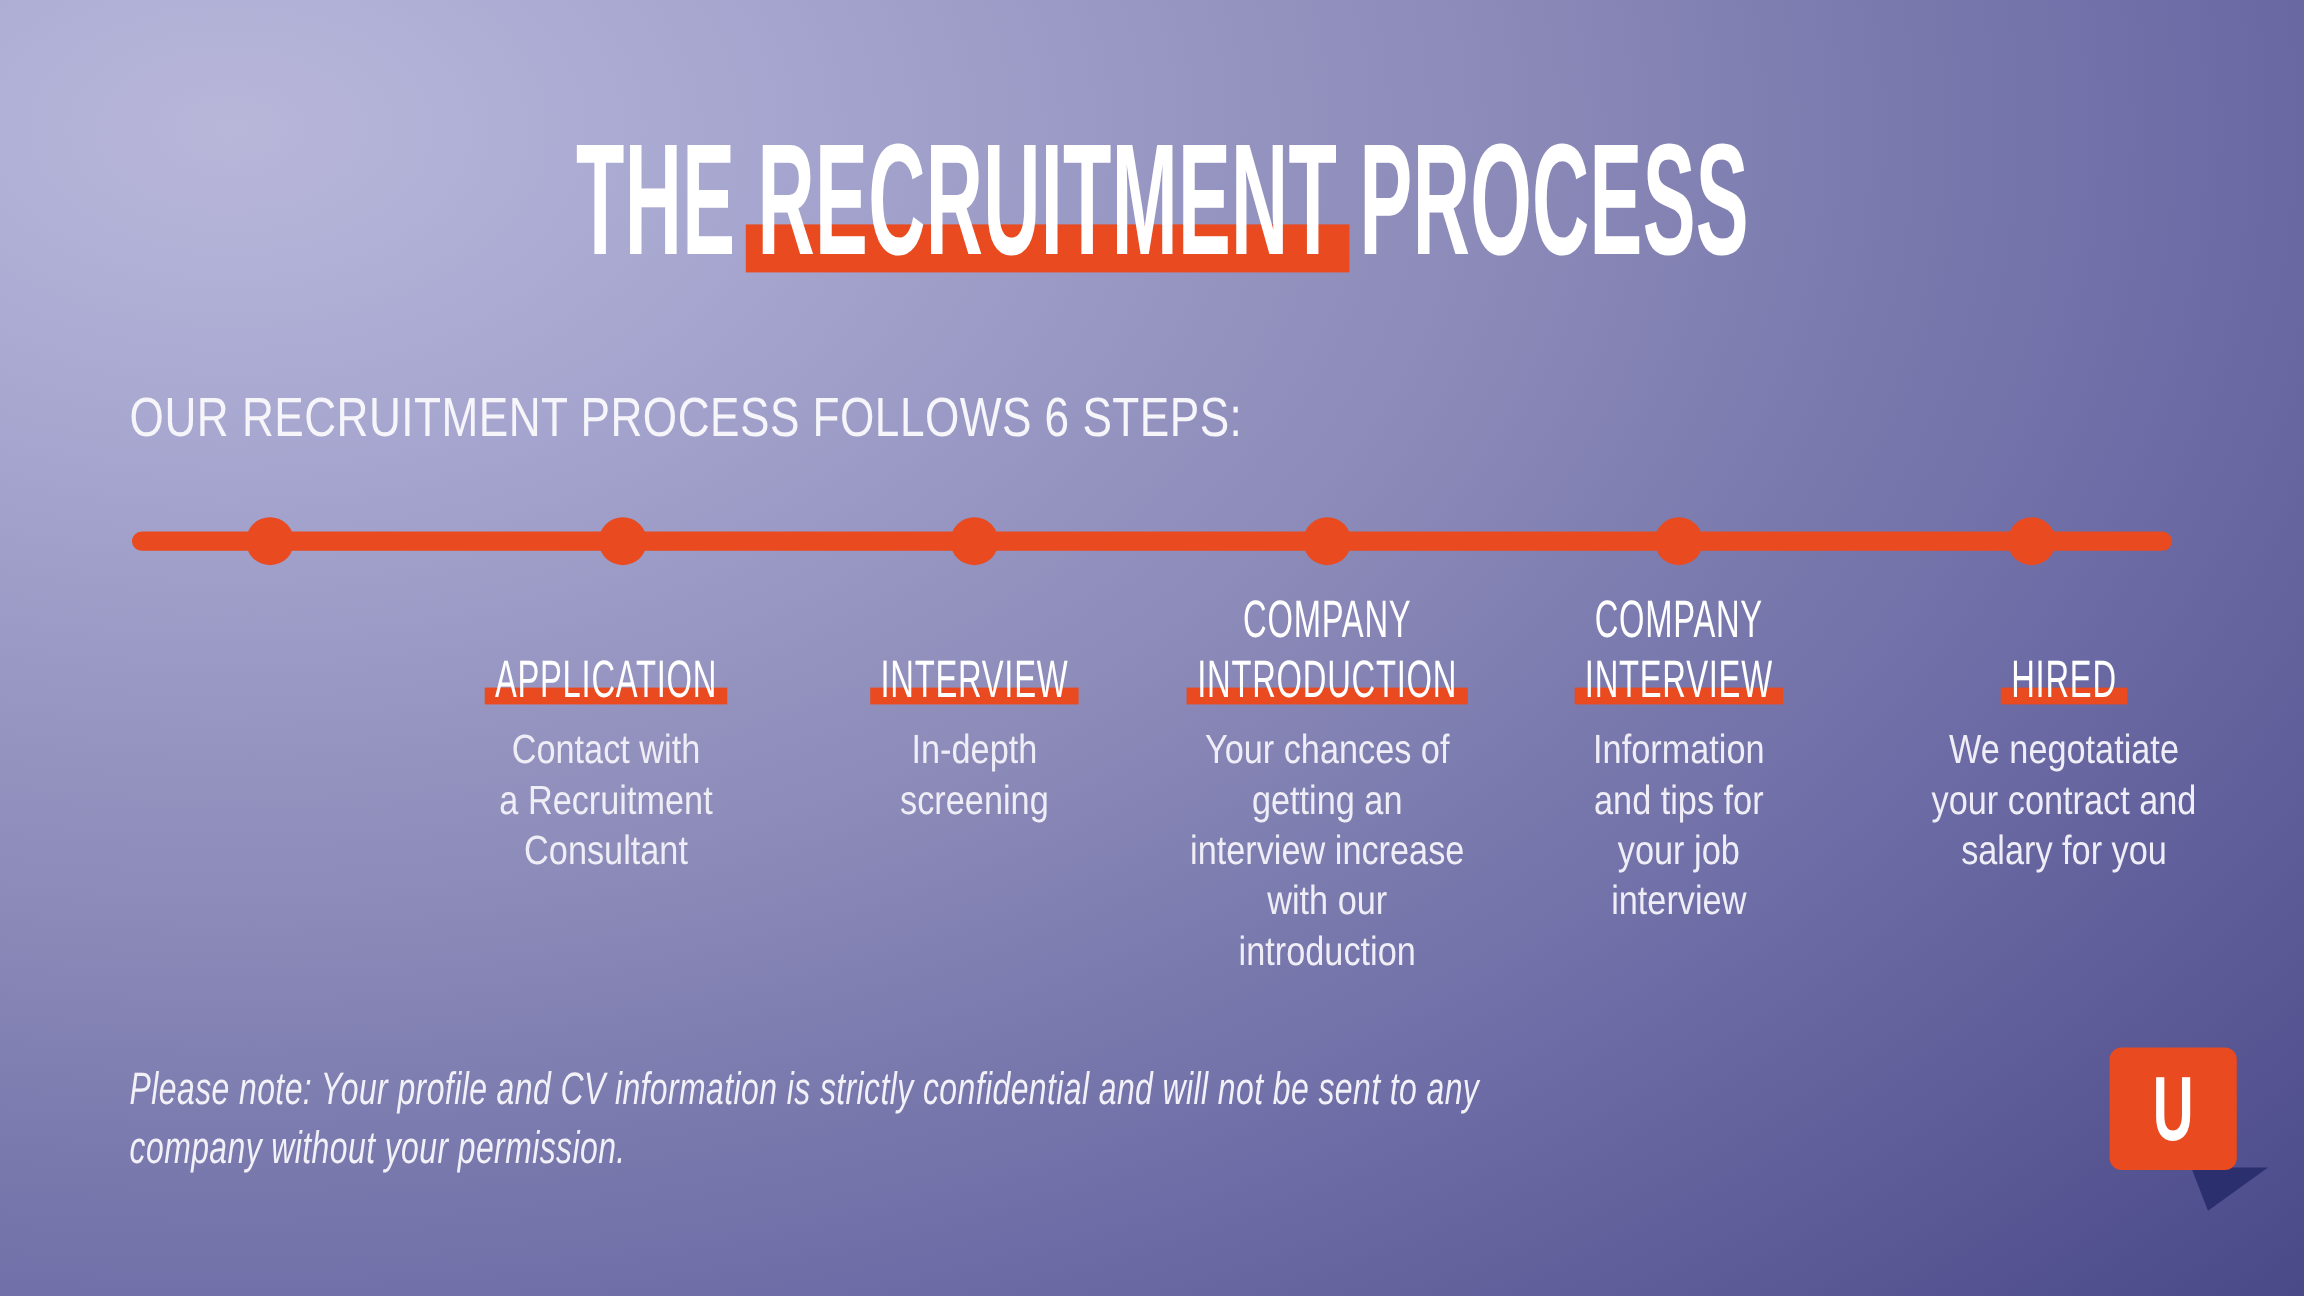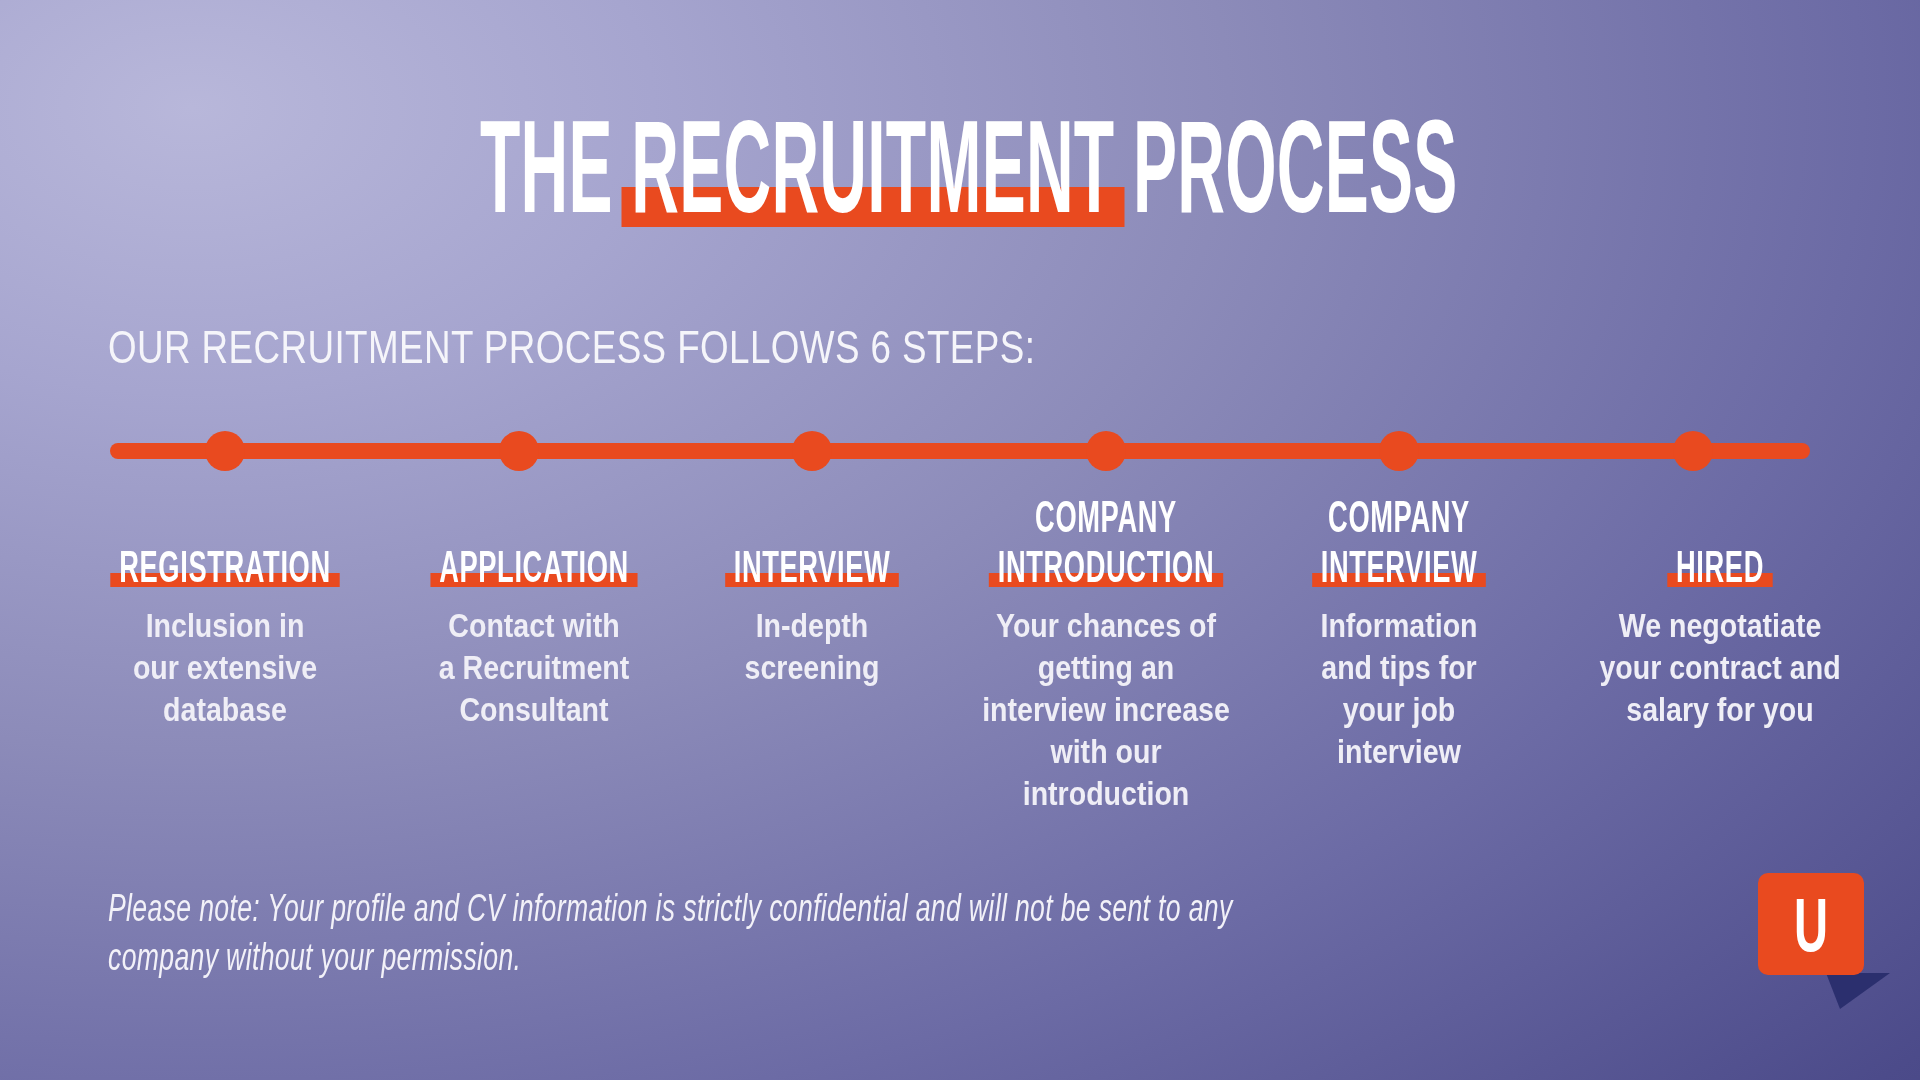--- a/index.html
+++ b/index.html
@@ -32,21 +32,21 @@
   
   .tl-line{
     position:absolute;left:110px;top:443px;width:1700px;height:16px;
     border-radius:8px;background:#E94A1F;
   }
   .tl-dot{
     position:absolute;top:431px;width:40px;height:40px;border-radius:50%;
     background:#E94A1F;
   }
   
-  .col{position:absolute;top:480px;width:320px;text-align:center;color:#ffffff;font-weight:bold;}
+  .col{position:absolute;top:480px;width:320px;text-align:center;color:#ffffff;}
   .label-block{
     height:112px;display:flex;flex-direction:column;
     justify-content:flex-end;align-items:center;
     transform:scaleX(0.62);transform-origin:50% 50%;
   }
   .label-line{font-size:44px;line-height:50px;letter-spacing:1px;white-space:pre;}
   .label-main{position:relative;display:inline-block;z-index:0;}
   .label-main::after{
     content:"";position:absolute;left:-14px;right:-14px;bottom:5px;height:14px;
     background:#E94A1F;z-index:-1;
@@ -82,31 +82,22 @@
   <div class="subtitle">OUR RECRUITMENT PROCESS FOLLOWS 6 STEPS:</div>
 
   <div class="tl-line"></div>
   <div class="tl-dot" style="left:205px"></div>
   <div class="tl-dot" style="left:498.5px"></div>
   <div class="tl-dot" style="left:792px"></div>
   <div class="tl-dot" style="left:1085.5px"></div>
   <div class="tl-dot" style="left:1379px"></div>
   <div class="tl-dot" style="left:1672.5px"></div>
 
-  <div class="col" style="left:65px">
-    <div class="label-block">
-      <div class="label-line"></div>
-      <div class="label-line"><span class="label-main">REGISTRATION</span></div>
-    </div>
-    <div class="desc">Inclusion in
-our extensive
-database</div>
-  </div>
 
-  <div class="col" style="left:374px">
+  <div class="col" style="left:345px">
     <div class="label-block">
       <div class="label-line"></div>
       <div class="label-line"><span class="label-main">APPLICATION</span></div>
     </div>
     <div class="desc">Contact with
 a Recruitment
 Consultant</div>
   </div>
 
   <div class="col" style="left:652px">

